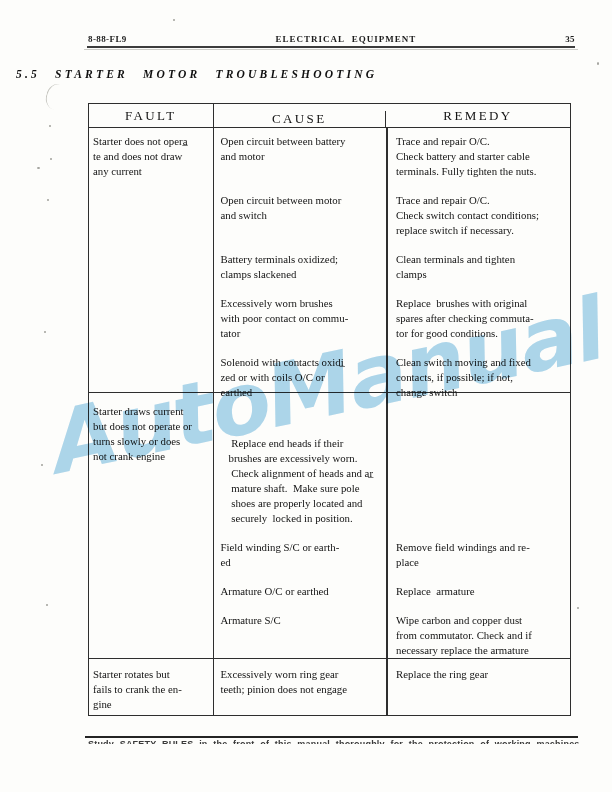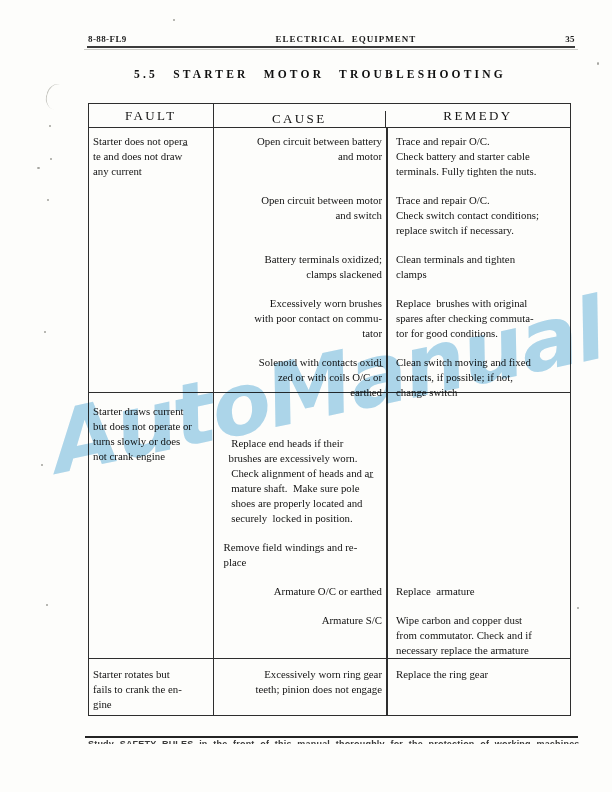--- a/index.html
+++ b/index.html
@@ -9,39 +9,39 @@
     font-family:"Liberation Serif", serif;color:#161616;
   }
   
   .hdr{position:absolute;top:34px;left:88px;width:487px;display:flex;
        justify-content:space-between;align-items:flex-end;
        font-size:9px;font-weight:700;letter-spacing:.4px;color:#1c1c1c;}
   .hdr .center{letter-spacing:1px;word-spacing:4px;}
   .rule1{position:absolute;top:46px;left:87px;width:488px;height:1.5px;background:#3c3c3c;}
   .rule2{position:absolute;top:49px;left:84px;width:494px;height:1px;background:#ccccc7;}
   
-  .title{position:absolute;top:68px;left:28px;width:584px;text-align:center;
-         font-size:11.5px;font-weight:700;letter-spacing:3.2px;word-spacing:9px;color:#101010;}
+  .title{position:absolute;top:68px;left:16px;width:584px;text-align:left;
+         font-size:11.5px;font-weight:700;letter-spacing:3.2px;word-spacing:9px;color:#101010;font-style:italic;}
   
   .tbl{position:absolute;top:103px;left:88px;width:483px;
        border:1.5px solid #2e2e2e;box-sizing:border-box;background:transparent;}
   .thead{display:flex;height:24px;border-bottom:1.5px solid #2e2e2e;box-sizing:border-box;}
   .th{display:flex;align-items:center;justify-content:center;
       font-size:13px;letter-spacing:2.4px;color:#141414;box-sizing:border-box;}
   .th.c1{width:124.5px;border-right:1.5px solid #2e2e2e;}
   .th.c2{width:172.5px;border-right:1.5px solid #2e2e2e;margin-top:7px;}
   .th.c3{flex:1;}
   .trow{display:flex;position:relative;border-bottom:1.5px solid #2e2e2e;box-sizing:border-box;}
   .trow.last{border-bottom:none;}
   .fault{width:124.5px;flex:0 0 124.5px;border-right:1.5px solid #2e2e2e;
          padding:6px 2px 0 4px;box-sizing:border-box;}
   .pairs{flex:1;position:relative;padding-top:6px;box-sizing:border-box;}
   .vline{position:absolute;left:172.5px;top:0;bottom:0;width:1.5px;background:#2e2e2e;}
   .pair{display:flex;margin-bottom:14px;}
-  .cause{width:172.5px;flex:0 0 172.5px;padding:0 4px 0 7px;box-sizing:border-box;text-align:right;}
+  .cause{width:172.5px;flex:0 0 172.5px;padding:0 4px 0 7px;box-sizing:border-box;}
   .remedy{flex:1;padding:0 2px 0 10px;box-sizing:border-box;}
   .remedy.outdent{padding-left:15px;margin-top:32px;}
   .txt{white-space:pre-wrap;font-size:10.8px;line-height:15px;color:#131313;}
   .r2 .fault,.r2 .pairs{padding-top:11px;}
   .r3 .fault,.r3 .pairs{padding-top:8px;}
   
   .frule{position:absolute;top:736px;left:85px;width:493px;height:2px;background:#242424;}
   .ftext{position:absolute;top:739px;left:88px;width:492px;height:5px;overflow:hidden;
          font-family:"Liberation Sans", sans-serif;font-size:9px;font-weight:700;
          color:#3a3a3a;letter-spacing:.2px;word-spacing:3px;white-space:nowrap;}
@@ -159,20 +159,24 @@
           <div class="remedy outdent">
               <div class="txt"> Replace end heads if their
 brushes are excessively worn.
  Check alignment of heads and ar̲
  mature shaft.  Make sure pole
  shoes are properly located and
  securely  locked in position.</div>
             </div>
         </div>
         <div class="pair">
+          <div class="cause">
+              <div class="txt">Field winding S/C or earth-
+ed</div>
+            </div>
           <div class="remedy">
               <div class="txt">Remove field windings and re-
 place</div>
             </div>
         </div>
         <div class="pair">
           <div class="cause">
               <div class="txt">Armature O/C or earthed</div>
             </div>
           <div class="remedy">

